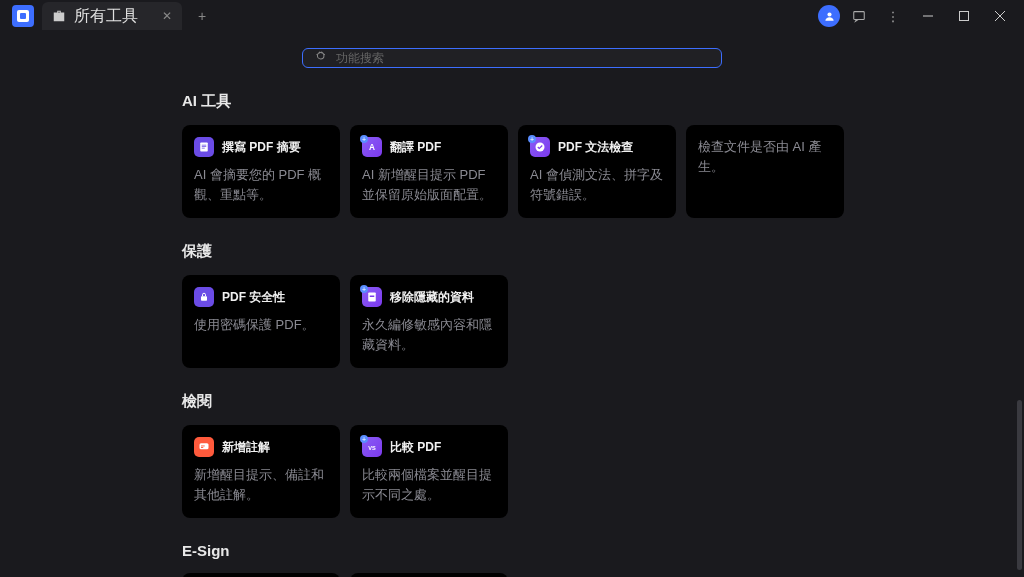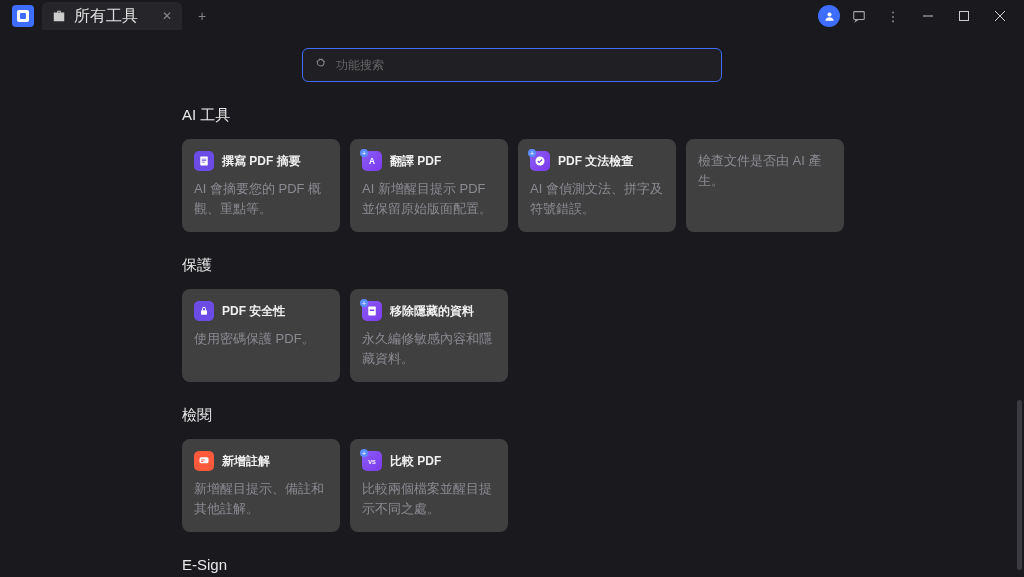--- a/index.html
+++ b/index.html
@@ -135,21 +135,21 @@
       overflow-y: auto;
       padding: 16px 0;
     }
     .content-inner {
       width: 660px;
       margin: 0 auto;
       padding-left: 0;
     }
     .search-box {
       width: 420px;
-      height: 34px;
+      height: 20px;
       border: 1px solid #3d6eff;
       border-radius: 6px;
       background: #202024;
       margin: 0 auto 24px;
       display: flex;
       align-items: center;
       padding: 0 12px;
       gap: 8px;
     }
     .search-icon {
@@ -165,31 +165,31 @@
       font-size: 12px;
     }
     .search-input::placeholder {
       color: #666;
     }
     .section {
       margin-bottom: 24px;
     }
     .section-title {
       font-size: 15px;
-      font-weight: 400;
+      font-weight: 700;
       color: #e8e8e8;
       margin-bottom: 14px;
     }
     .cards {
       display: grid;
       grid-template-columns: repeat(4, 158px);
       gap: 10px;
     }
     .card {
-      background: #404040;
+      background: #000000;
       border-radius: 8px;
       padding: 12px 12px 14px;
       cursor: pointer;
       min-height: 72px;
     }
     .card-header {
       display: flex;
       align-items: center;
       gap: 8px;
       margin-bottom: 8px;

